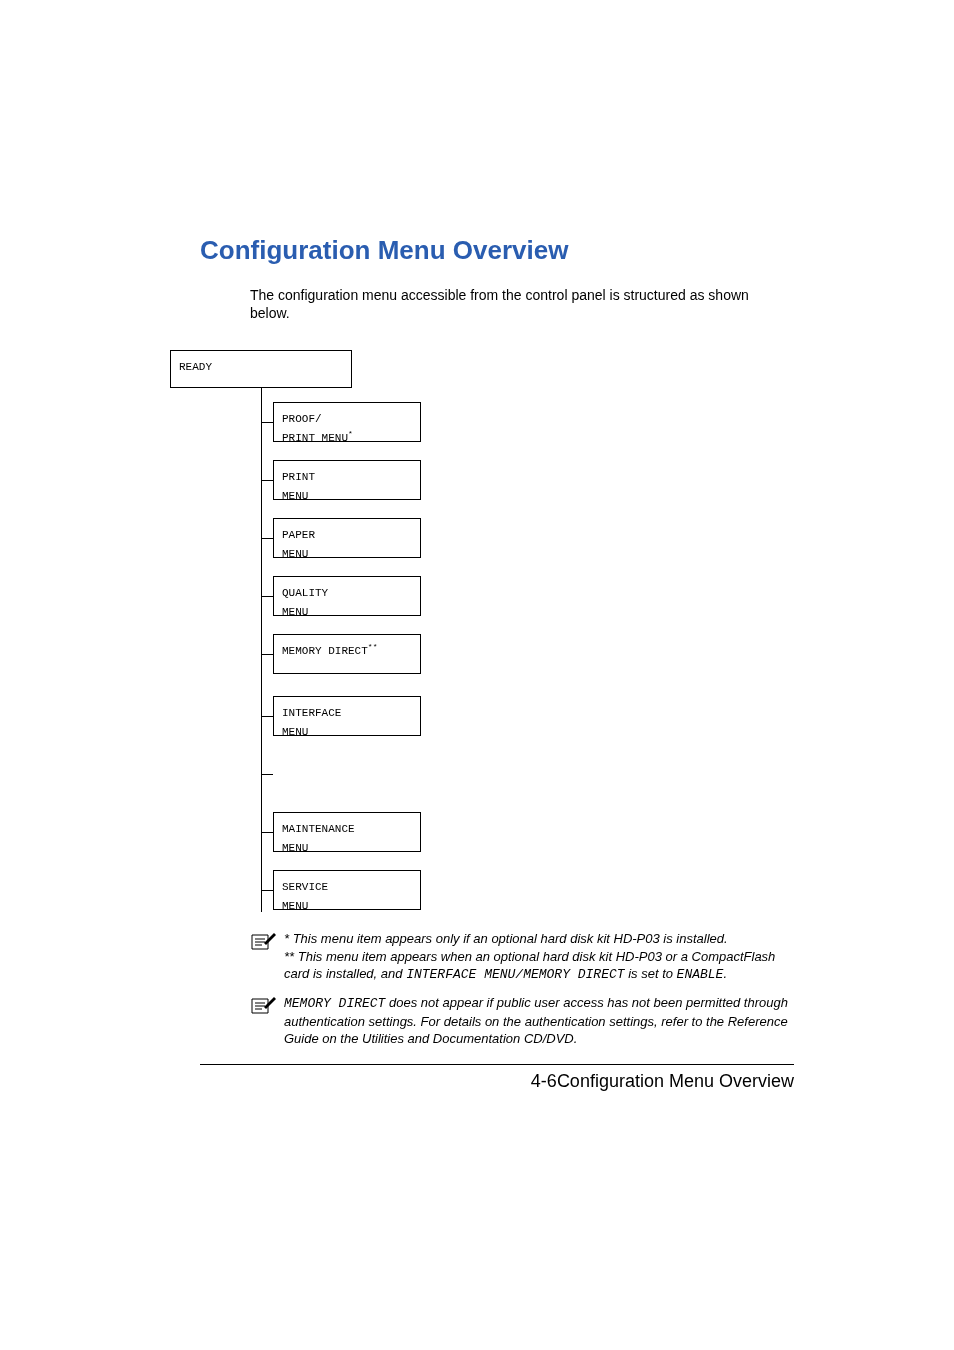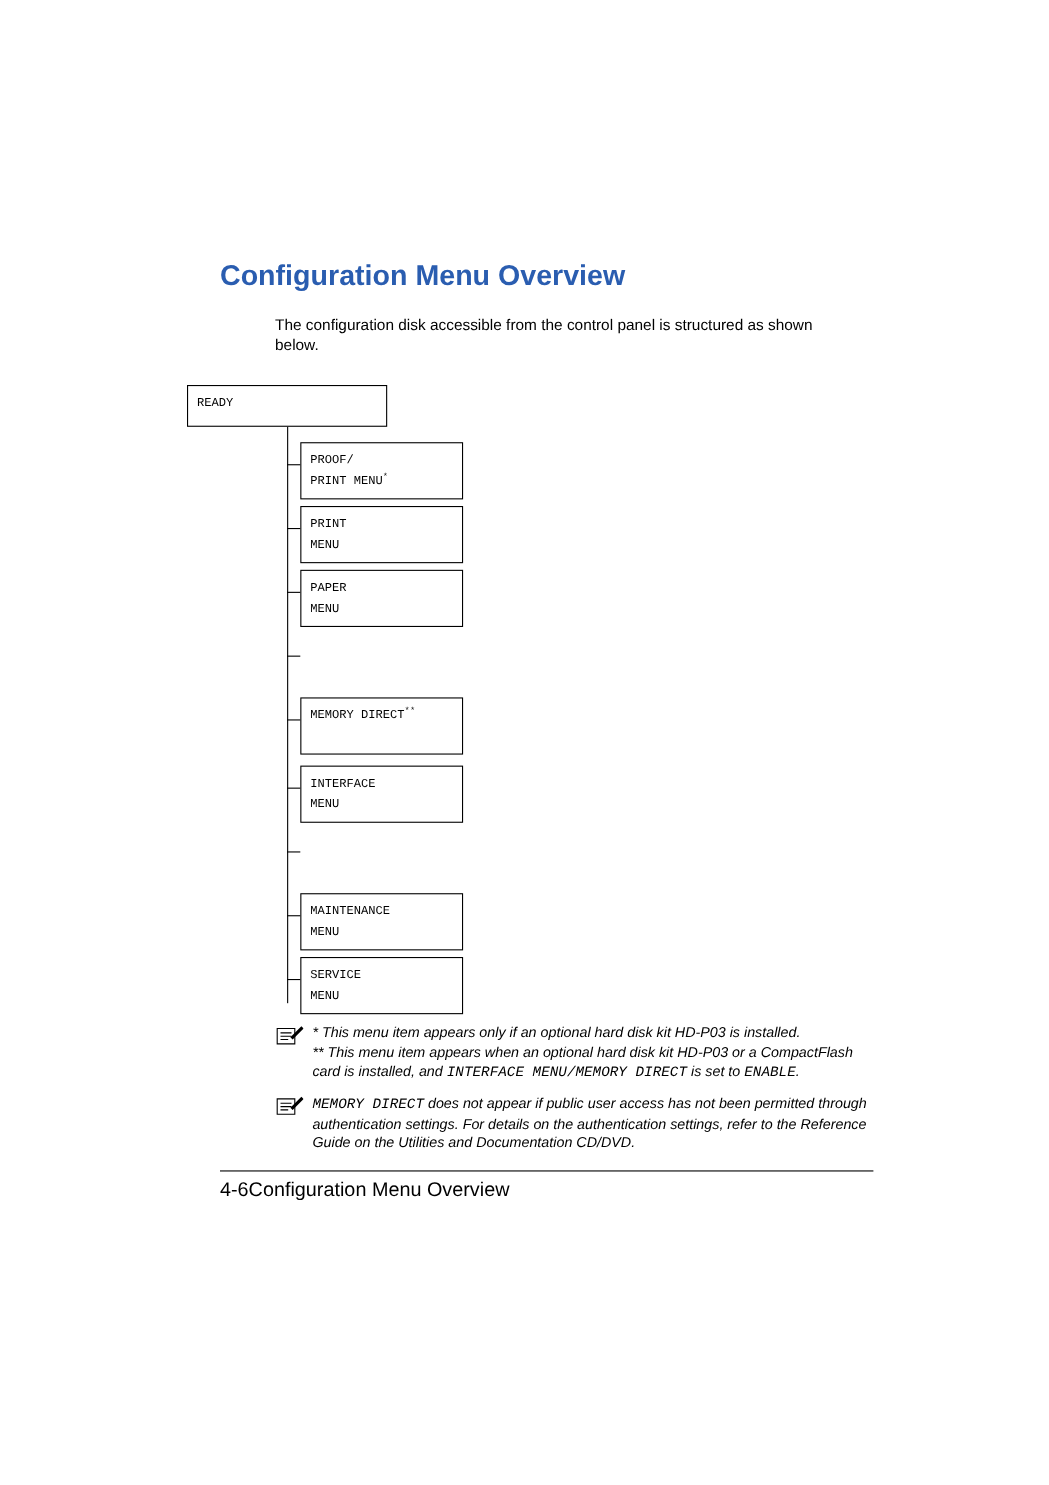--- a/index.html
+++ b/index.html
@@ -35,21 +35,21 @@
     }
     .diagram {
       position: relative;
       margin-left: -30px;
       width: 420px;
       height: 580px;
     }
     .box {
       position: absolute;
       border: 1px solid #000;
-      height: 52px;
+      height: 40px;
       padding: 5px 8px;
     }
     .box .lbl {
       font-family: "Courier New", monospace;
       font-size: 11px;
       line-height: 1.3;
       white-space: pre;
       text-align: center;
     }
     .sup {
@@ -102,34 +102,34 @@
     }
     .mono { font-family: "Courier New", monospace; font-style: italic; }
     .footer-rule {
       border-top: 1px solid #000;
       margin: 16px 0 6px 0;
       margin-left: 0px;
       margin-right: -40px;
     }
     .footer {
       display: flex;
-      justify-content: flex-start;
+      justify-content: flex-end;
       font-size: 18px;
       margin-left: 0px;
       margin-right: -40px;
     }
     .footer-left { }
     .footer-right { }
   </style>
 </head>
 <body>
 
 <div class="page">
   <div class="title">Configuration Menu Overview</div>
-  <div class="intro">The configuration disk accessible from the control panel is structured as shown below.</div>
+  <div class="intro">The configuration menu accessible from the control panel is structured as shown below.</div>
 
   <div class="diagram">
     <div class="box ready">
       <span class="lbl">READY</span>
     </div>
     <div class="connector-vert" style="top:38px; height:524px;"></div>
 
     <div class="connector-horiz" style="top:72px"></div>
     <div class="box item" style="top:52px">
       <span class="lbl"><span>PROOF/</span>
@@ -142,20 +142,24 @@
 <span>MENU</span></span>
     </div>
 
     <div class="connector-horiz" style="top:188px"></div>
     <div class="box item" style="top:168px">
       <span class="lbl"><span>PAPER</span>
 <span>MENU</span></span>
     </div>
 
     <div class="connector-horiz" style="top:246px"></div>
+    <div class="box item" style="top:226px">
+      <span class="lbl"><span>QUALITY</span>
+<span>MENU</span></span>
+    </div>
 
     <div class="connector-horiz" style="top:304px"></div>
     <div class="box item" style="top:284px">
       <span class="lbl"><span>MEMORY DIRECT</span><span class="sup">**</span></span>
     </div>
 
     <div class="connector-horiz" style="top:366px"></div>
     <div class="box item" style="top:346px">
       <span class="lbl"><span>INTERFACE</span>
 <span>MENU</span></span>

